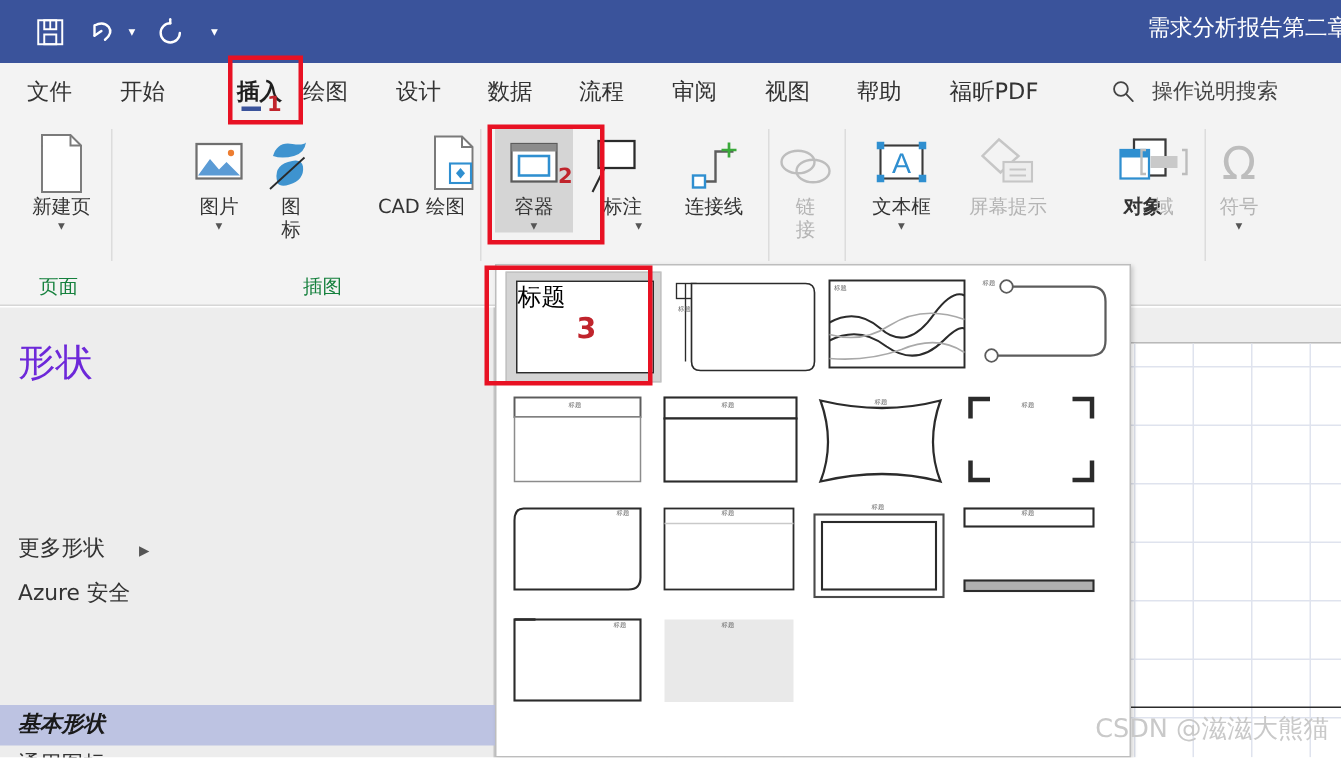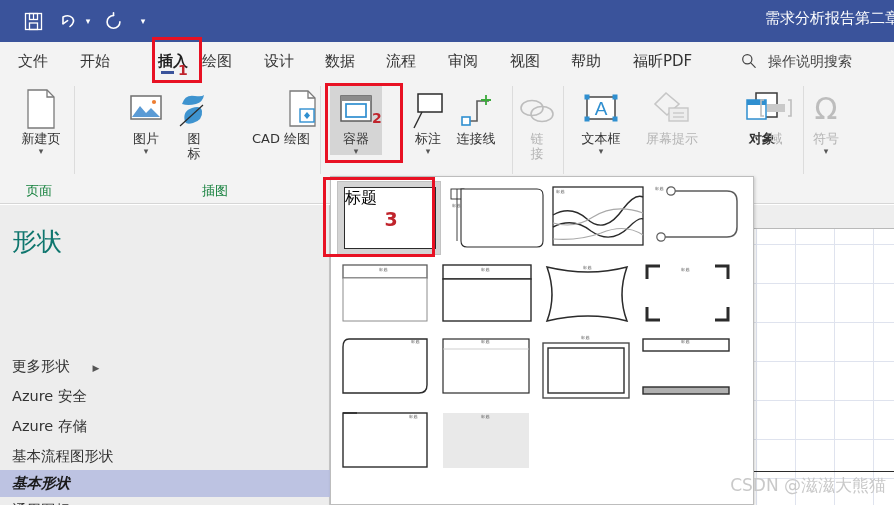--- a/index.html
+++ b/index.html
@@ -71,21 +71,21 @@
   .rb .dd{ font-size:9px; color:#555; line-height:7px; margin-top:1px; }
   .rb.disabled{ color:#b4b4b4; }
   .rb.pressed{ background:#d5d5d5; }
 
   
   #shapes-panel{
     position:absolute; left:0; top:205px; width:330px; height:300px;
     background:#ededed; border-right:1px solid #c9c9c9;
   }
   #shapes-title{
-    position:absolute; left:12px; top:20px; font-size:25px; color:#0f766e;
+    position:absolute; left:12px; top:20px; font-size:25px; color:#6d28d9;
     font-family:"DejaVu Sans","Liberation Sans",sans-serif;
   }
   #shapes-search{
     position:absolute; left:10px; top:88px; width:320px; height:23px;
     background:#ffffff; border:1px solid #8a8a8a; font-size:14px; color:#333;
     padding:0 5px; font-family:"DejaVu Sans","Liberation Sans",sans-serif;
   }
   .stencil{
     position:absolute; left:0; width:330px; height:27px; line-height:27px;
     padding-left:12px; font-size:14.5px; color:#333;
@@ -269,21 +269,21 @@
       <svg width="38" height="42" viewBox="0 0 38 42">
           <rect x="4" y="8" width="30" height="25" fill="#fff" stroke="#5c5c5c" stroke-width="1.5"></rect>
           <rect x="4" y="8" width="30" height="5" fill="#8c8c8c"></rect>
           <rect x="9" y="16" width="20" height="13" fill="none" stroke="#2f8fd0" stroke-width="1.7"></rect>
         </svg>
     </span>
     <span class="lb">容器</span>
     <span class="dd">▾</span>
   </div>
 
-  <div class="rb" style="left:402px; width:52px;">
+  <div class="rb" style="left:376px; width:52px;align-items:flex-end;">
     <span class="ic">
       <svg width="38" height="42" viewBox="0 0 38 42">
           <rect x="9" y="6" width="24" height="18" fill="#fff" stroke="#2b2b2b" stroke-width="1.5"></rect>
           <path d="M13 24 L5 40" stroke="#2b2b2b" stroke-width="1.4"></path>
         </svg>
     </span>
     <span class="lb">标注</span>
     <span class="dd">▾</span>
   </div>
 
@@ -368,22 +368,20 @@
   </div>
 </div>
 
 <div id="shapes-panel">
   <div id="shapes-title">形状</div>
   <div class="stencil" style="top:178px;">Azure 安全</div>
   <div class="stencil" style="top:148px;">
     <span>更多形状</span>
     <span class="arrow">▶</span>
   </div>
-  <div class="stencil" style="top:208px;">Azure 存储</div>
-  <div class="stencil" style="top:238px;">基本流程图形状</div>
   <div class="stencil sel" style="top:265px;font-style:italic;">基本形状</div>
   <div class="stencil" style="top:292px;">通用图标</div>
 </div>
 
 <div id="canvas-area">
   <div id="hruler">
     <div class="rtick maj" style="left:16px;"></div>
     <div class="rtick" style="left:36px;"></div>
     <div class="rtick maj" style="left:133px;"></div>
     <div class="rtick" style="left:172px;"></div>

